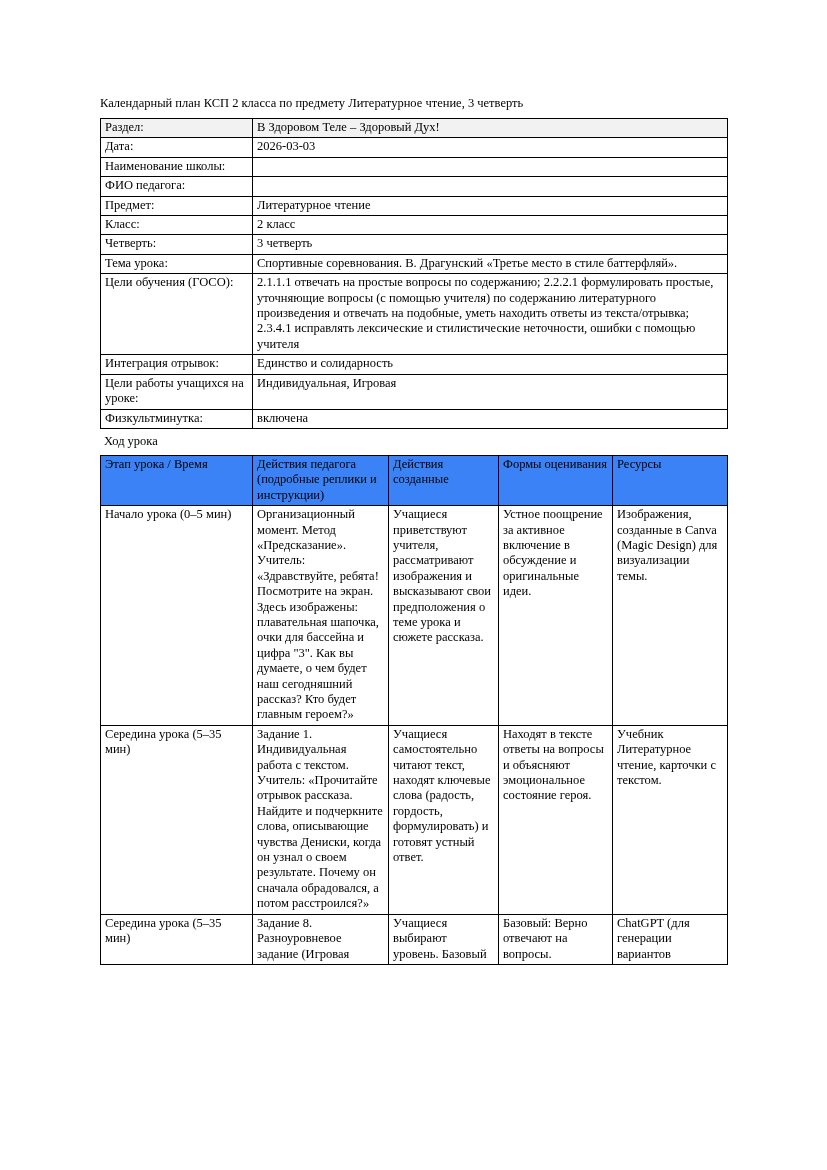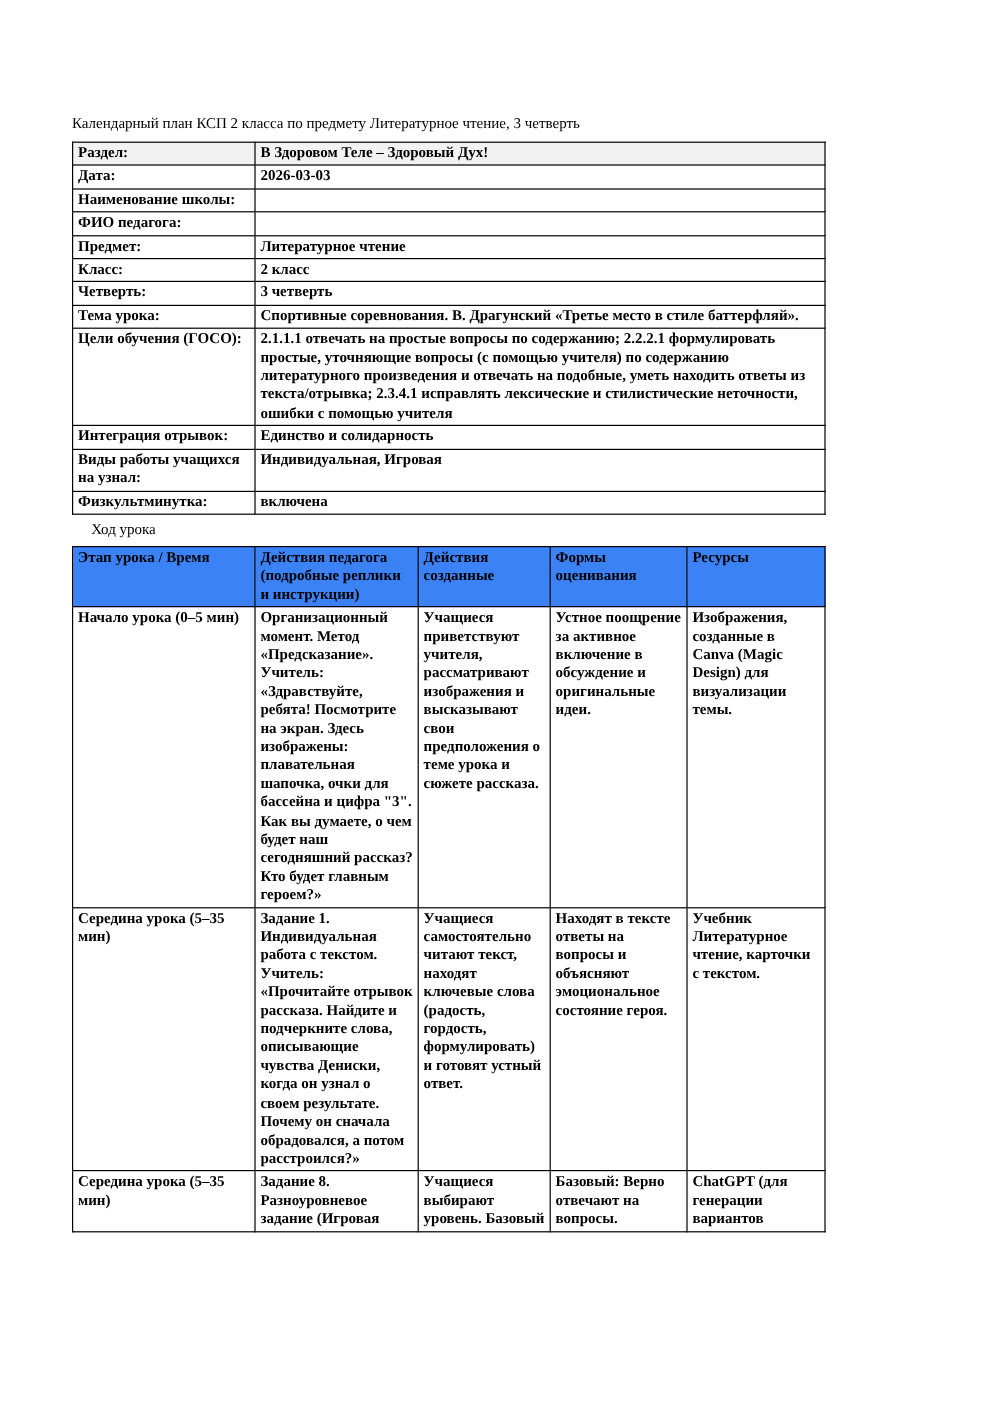--- a/index.html
+++ b/index.html
@@ -17,48 +17,48 @@
     position: relative;
   }
   .page {
     position: absolute;
     left: 0;
     top: 0;
     width: 676px;
     height: 1170px;
     background: #ffffff;
     box-sizing: border-box;
-    padding: 96px 100px 0 60px;
+    padding: 96px 100px 0 100px;
   }
   .doc-title {
     font-size: 12.5px;
     line-height: 15px;
     margin: 0 0 7px 0;
     font-weight: normal;
     white-space: nowrap;
   }
   .section-caption {
     font-size: 12.5px;
     line-height: 15px;
-    margin: 5px 0 6px 16px;
+    margin: 5px 0 6px 4px;
     font-weight: normal;
   }
   table {
     border-collapse: collapse;
     width: 627px;
     table-layout: fixed;
     font-size: 12.5px;
     line-height: 15.4px;
   }
   table td, table th {
     border: 1px solid #000000;
     padding: 1px 4px 2px 4px;
     vertical-align: top;
     text-align: left;
-    font-weight: bold;
+    font-weight: normal;
     word-wrap: break-word;
     overflow-wrap: break-word;
     hyphens: none;
   }
   
   #info-table col.c-label { width: 152px; }
   #info-table col.c-value { width: 475px; }
   #info-table tr.shaded td { background: #f2f2f2; }
 
   
@@ -116,21 +116,21 @@
         </tr>
         <tr>
           <td>Цели обучения (ГОСО):</td>
           <td>2.1.1.1 отвечать на простые вопросы по содержанию; 2.2.2.1 формулировать простые, уточняющие вопросы (с помощью учителя) по содержанию литературного произведения и отвечать на подобные, уметь находить ответы из текста/отрывка; 2.3.4.1 исправлять лексические и стилистические неточности, ошибки с помощью учителя</td>
         </tr>
         <tr>
           <td>Интеграция отрывок:</td>
           <td>Единство и солидарность</td>
         </tr>
         <tr>
-          <td>Виды работы учащихся на узнал:</td>
+          <td>Цели работы учащихся на уроке:</td>
           <td>Индивидуальная, Игровая</td>
         </tr>
         <tr>
           <td>Физкультминутка:</td>
           <td>включена</td>
         </tr>
       </tbody>
   </table>
 
   <p class="section-caption">Ход урока</p>

